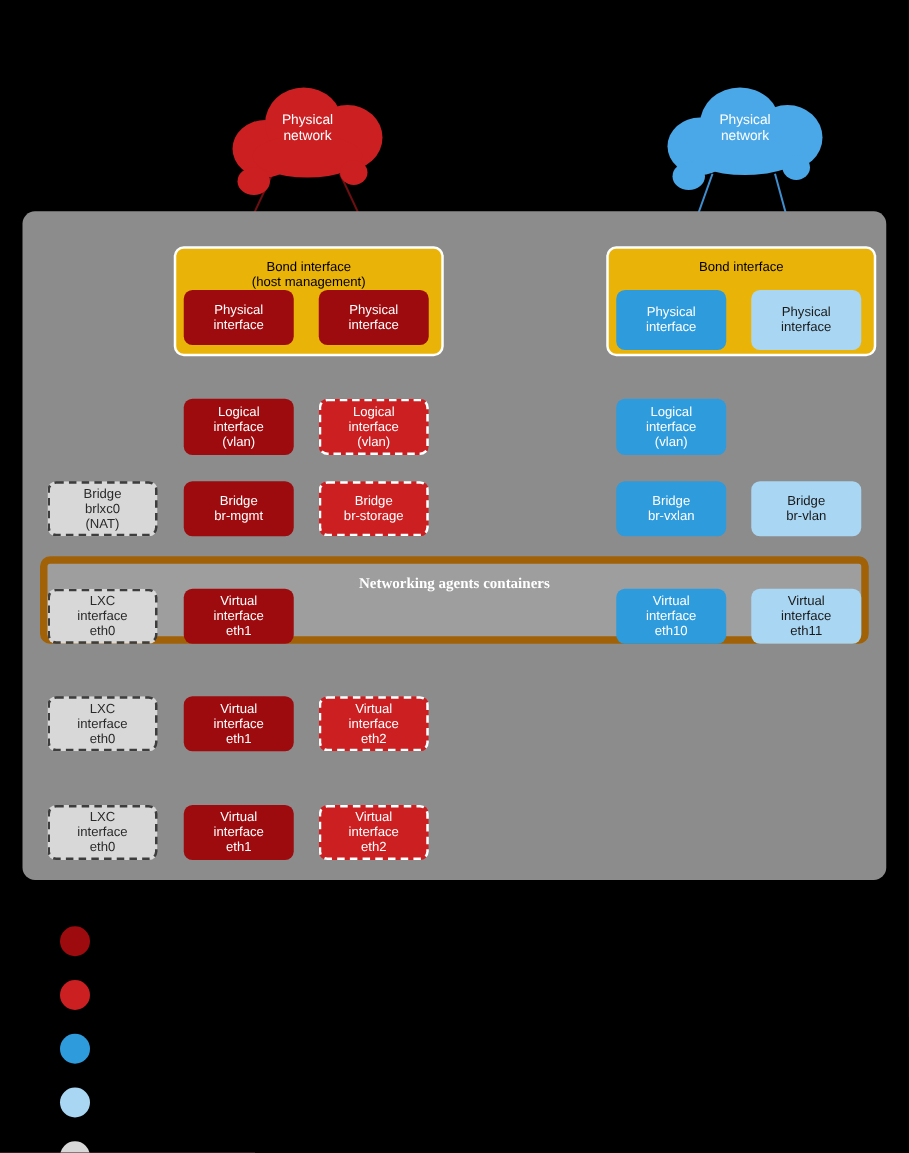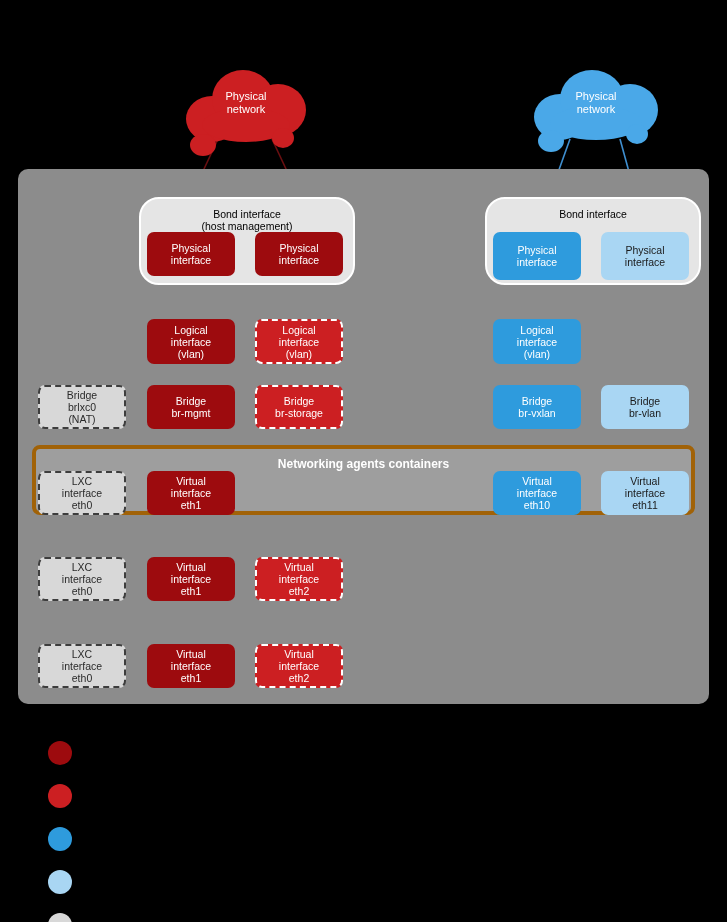--- a/index.html
+++ b/index.html
@@ -19,34 +19,34 @@
   .cloud .lbl{position:absolute;left:0;top:28px;width:140px;text-align:center;
      font-size:11px;line-height:13px;color:#fff;z-index:3;}
   .cloud i{position:absolute;border-radius:50%;display:block;}
   .cloud-red i{background:#cc1f22;}
   .cloud-blue i{background:#4aa8e8;}
 
   
   .box{position:absolute;box-sizing:border-box;border-radius:7px;
        display:flex;align-items:center;justify-content:center;text-align:center;
        font-size:10.5px;line-height:12px;}
-  .bond{background:#e5e5e5;border:2px solid #fff;border-radius:20px;text-decoration:underline;}
+  .bond{background:#eab308;border:2px solid #fff;border-radius:8px;text-decoration:underline;}
   .bond .bond-lbl{position:absolute;left:0;top:9px;width:100%;text-align:center;
        color:#000;font-size:10.5px;line-height:12px;}
   .dark-red{background:#9d0b0e;color:#fff;}
   .red{background:#cc1f22;color:#fff;}
   .blue{background:#2e9bdd;color:#fff;}
   .lblue{background:#a9d6f3;color:#1a1a1a;}
   .grey{background:#d8d8d8;color:#2a2a2a;}
   .dash{border:2px dashed #fff;}
   .dash-dark{border:2px dashed #3d3d3d;}
 
   
   .group{position:absolute;box-sizing:border-box;background:#9e9e9e;
-     border:4px solid #a16207;border-radius:8px;}
+     border:6px solid #a16207;border-radius:8px;font-family:Liberation Serif, serif;}
   .group .g-title{position:absolute;left:0;top:8px;width:100%;text-align:center;
      font-size:12px;font-weight:bold;color:#fff;}
 
   
   .legend-swatch{position:absolute;width:24px;height:24px;border-radius:50%;}
 </style>
 </head>
 <body>
 
 <div class="canvas">

